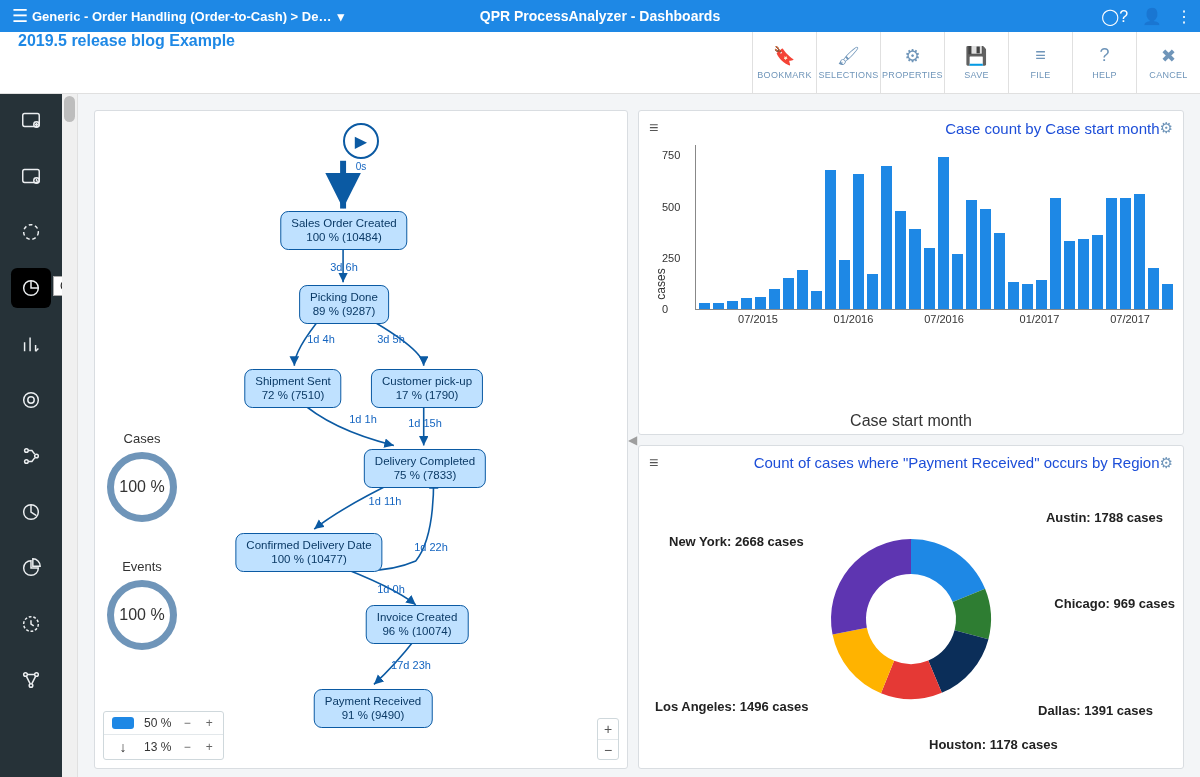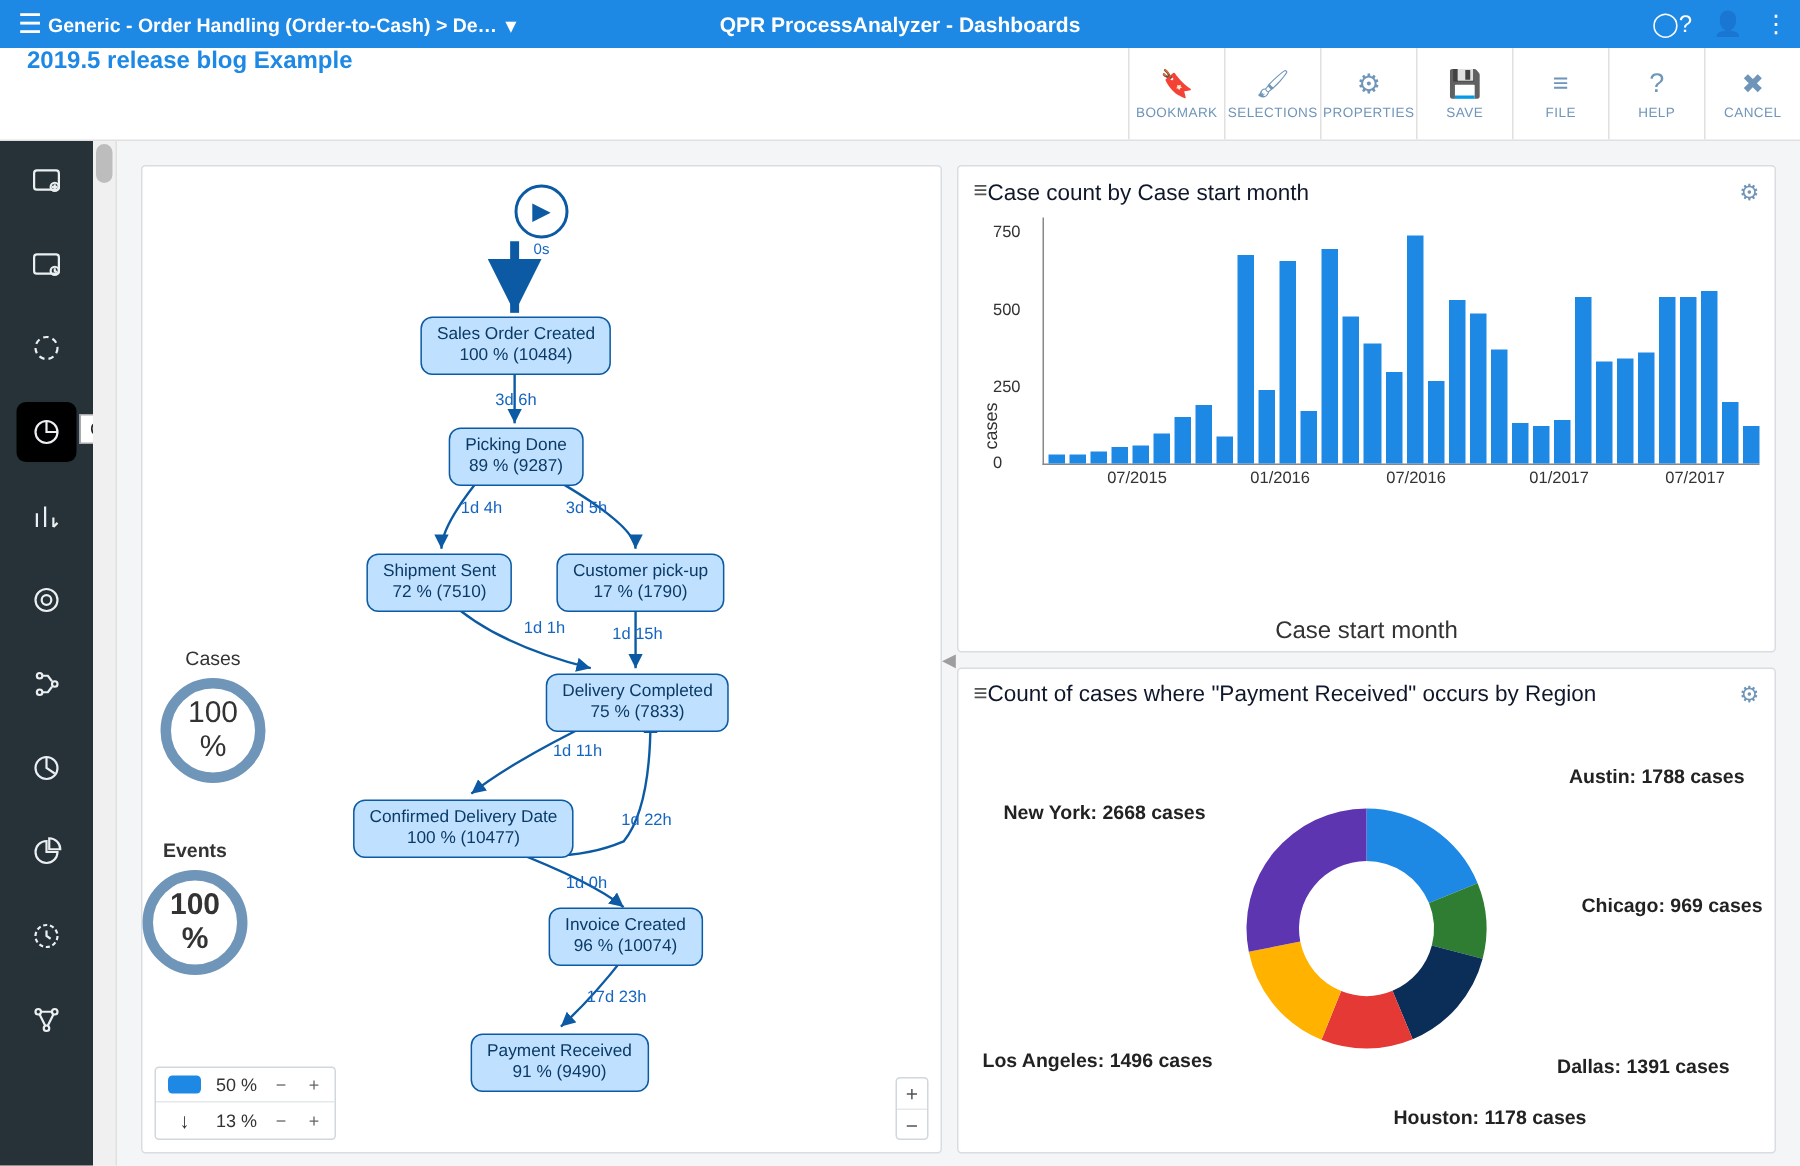--- a/index.html
+++ b/index.html
@@ -33,41 +33,41 @@
 
 .scrollgutter { position: absolute; left: 62px; top: 94px; bottom: 0; width: 16px; background: #f0f0f0; border-right: 1px solid #e0e0e0; }
 .scrollgutter .thumb { position: absolute; left: 2px; right: 2px; top: 2px; height: 26px; background: #bdbdbd; border-radius: 6px; }
 
 
 .main { position: absolute; left: 78px; right: 0; top: 94px; bottom: 0; display: flex; gap: 10px; padding: 16px 16px 8px 16px; background: #f3f5f7; }
 .panel { background: #fff; border: 1px solid #d9dde1; border-radius: 3px; position: relative; }
 .panel .hdr { display: flex; align-items: center; padding: 8px 10px 4px 10px; }
 .panel .hdr .menu { font-size: 16px; color: #555; cursor: pointer; }
 .panel .hdr .gear { margin-left: auto; color: #6f95b9; cursor: pointer; font-size: 15px; }
-.panel .hdr .title { flex: 1; text-align: left; font-size: 15px; color: #0f172a; }
+.panel .hdr .title { flex: 1; text-align: right; font-size: 15px; color: #1d4ed8; }
 
 .left-col { flex: 0 0 534px; position: relative; }
 .right-col { flex: 1; display: flex; flex-direction: column; gap: 10px; }
 .rpanel { flex: 1; }
 
 
 .colhandle { position: absolute; left: -10px; top: 50%; width: 10px; height: 60px; transform: translateY(-50%); color: #9e9e9e; font-size: 12px; display: flex; align-items: center; cursor: pointer; }
 
 
 .flow { position: relative; width: 100%; height: 100%; }
 .flow svg.edges { position: absolute; inset: 0; width: 100%; height: 100%; }
 .flow .node { position: absolute; background: #bfe1ff; border: 1.5px solid #0b5aa3; border-radius: 8px; padding: 4px 10px; text-align: center; font-size: 11.5px; color: #0b3a66; line-height: 1.25; transform: translateX(-50%); }
 .flow .edge-lbl { position: absolute; font-size: 11px; color: #1565c0; transform: translateX(-50%); white-space: nowrap; }
 .flow .start { position: absolute; left: 50%; top: 12px; transform: translateX(-50%); }
 .flow .start .circle { width: 36px; height: 36px; border: 2px solid #0b5aa3; border-radius: 50%; display: flex; align-items: center; justify-content: center; color: #0b5aa3; }
 .flow .start .s0 { text-align: center; font-size: 10px; color: #1565c0; margin-top: 2px; }
 
 .metric { position: absolute; text-align: center; }
 .metric .name { font-size: 13px; color: #333; margin-bottom: 6px; }
-.metric .ring { width: 70px; height: 70px; border: 7px solid #6f95b9; border-radius: 50%; display: flex; align-items: center; justify-content: center; font-size: 20px; color: #333; }
+.metric .ring { width: 70px; height: 70px; border: 7px solid #6f95b9; border-radius: 50%; display: flex; align-items: center; justify-content: center; font-size: 16px; color: #333; }
 
 .legend-box { position: absolute; left: 8px; bottom: 8px; border: 1px solid #cfd8dc; border-radius: 3px; font-size: 12px; color: #333; }
 .legend-row { display: flex; align-items: center; gap: 10px; padding: 4px 8px; }
 .legend-row + .legend-row { border-top: 1px solid #e3e8eb; }
 .legend-row .swatch { width: 22px; height: 12px; background: #1e88e5; border-radius: 3px; }
 .legend-row .arrow { font-size: 14px; width: 22px; text-align: center; }
 .legend-row .pm { cursor: pointer; color: #666; width: 12px; text-align: center; }
 
 .zoomctl { position: absolute; right: 8px; bottom: 8px; width: 22px; border: 1px solid #cfd8dc; border-radius: 3px; font-size: 14px; color: #555; background: #fff; }
 .zoomctl div { height: 20px; display: flex; align-items: center; justify-content: center; cursor: pointer; }
@@ -289,21 +289,21 @@
       <div class="edge-lbl" style="left:336px; top:430px;">1d 22h</div>
       <div class="edge-lbl" style="left:296px; top:472px;">1d 0h</div>
       <div class="edge-lbl" style="left:316px; top:548px;">17d 23h</div>
 
       <div class="metric" style="left:12px; top:320px;">
         <div class="name">Cases</div>
         <div class="ring">
             <span>100 %</span>
           </div>
       </div>
-      <div class="metric" style="left:0; top:448px;font-weight:bold;">
+      <div class="metric" style="left:12px; top:448px;">
         <div class="name">Events</div>
         <div class="ring">
             <span>100 %</span>
           </div>
       </div>
 
       <div class="legend-box">
         <div class="legend-row">
           <span class="swatch"></span>
           <span>50 %</span>

